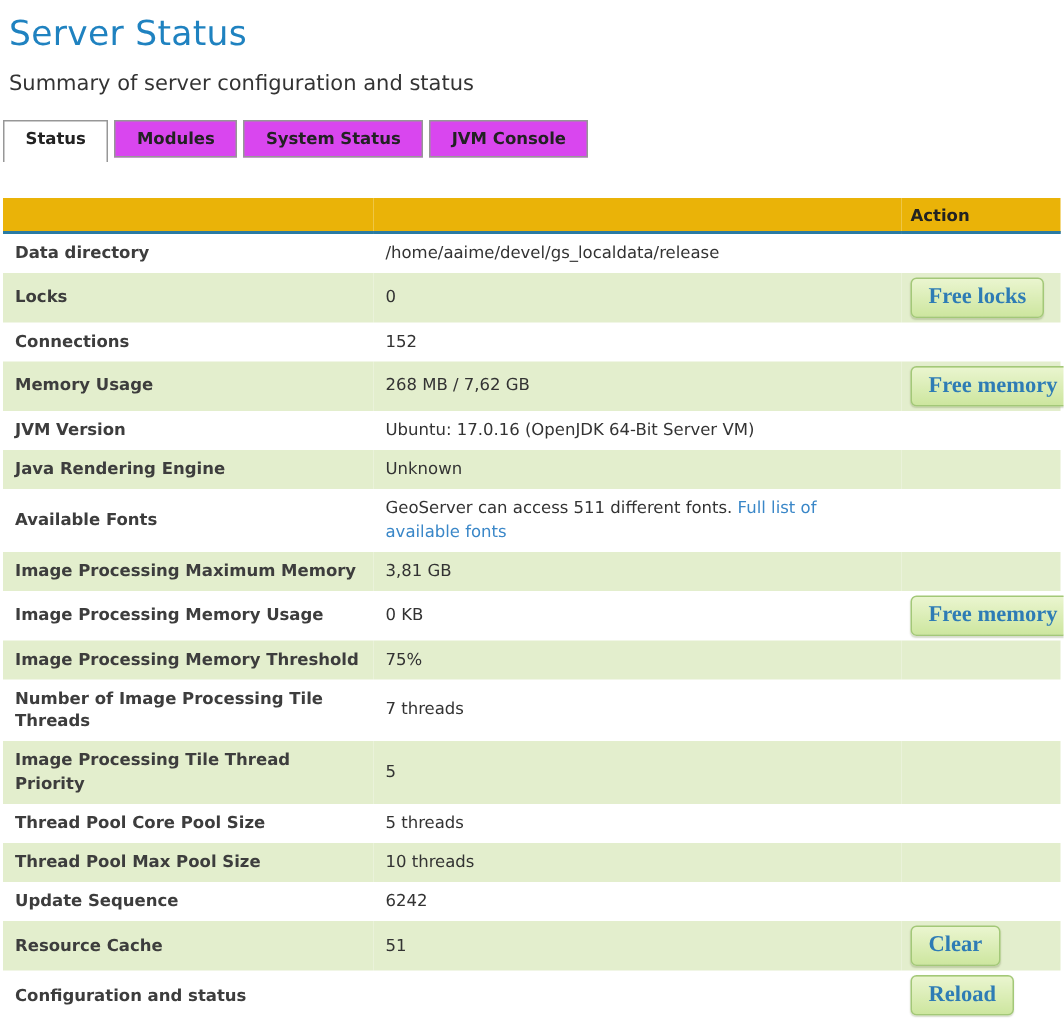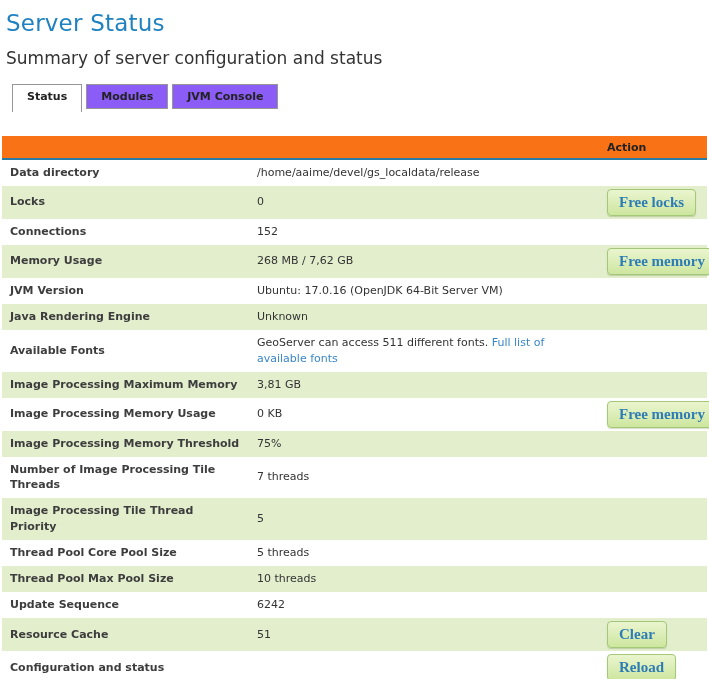--- a/index.html
+++ b/index.html
@@ -16,34 +16,34 @@
 
   .page-title {
     margin: 4px 0 0 4px;
     font-size: 23px;
     font-weight: normal;
     color: #1f82c0;
     letter-spacing: 0.2px;
   }
   .page-subtitle {
     margin: 12px 0 0 4px;
-    font-size: 17px;
+    font-size: 14px;
     color: #333;
   }
 
   
   .tabbar {
     display: flex;
     gap: 4px;
-    margin: 16px 0 0 10px;
+    margin: 16px 0 0 0;
     align-items: flex-start;
     height: 30px;
   }
   .tab {
-    background: #8b5cf6;
+    background: #d946ef;
     border: 1px solid #979797;
     font-size: 11px;
     font-weight: bold;
     color: #222;
     padding: 5px 14px 5px 14px;
     cursor: pointer;
     white-space: nowrap;
   }
   .tab.active {
     background: #ffffff;
@@ -53,21 +53,21 @@
 
   
   table.status-table {
     width: 705px;
     margin: 22px 0 0 0;
     border-collapse: collapse;
     font-size: 11px;
     table-layout: fixed;
   }
   thead th {
-    background: #f97316;
+    background: #eab308;
     border-bottom: 2px solid #2a7ba3;
     height: 23px;
     font-size: 11px;
     font-weight: bold;
     color: #222;
     text-align: left;
     padding: 0 0 0 6px;
   }
   col.c-label  { width: 247px; }
   col.c-value  { width: 352px; }
@@ -107,20 +107,21 @@
 <body>
 
 <div class="page">
 
   <h1 class="page-title">Server Status</h1>
   <div class="page-subtitle">Summary of server configuration and status</div>
 
   <div class="tabbar">
     <div class="tab active">Status</div>
     <div class="tab">Modules</div>
+    <div class="tab">System Status</div>
     <div class="tab">JVM Console</div>
   </div>
 
   <table class="status-table">
     <colgroup>
       <col class="c-label">
         <col class="c-value">
         <col class="c-action">
     </colgroup>
     <thead>

